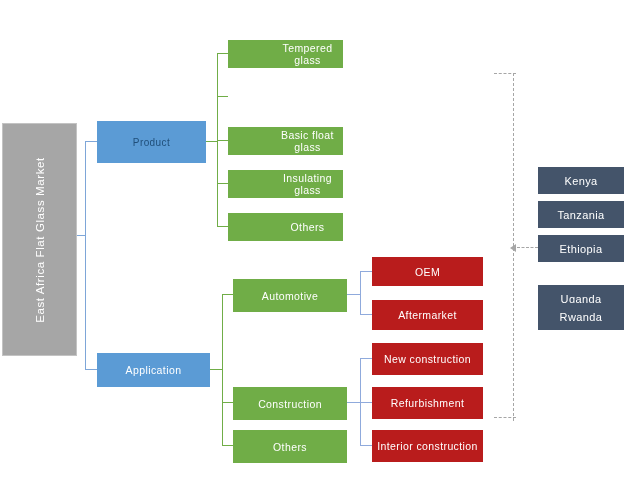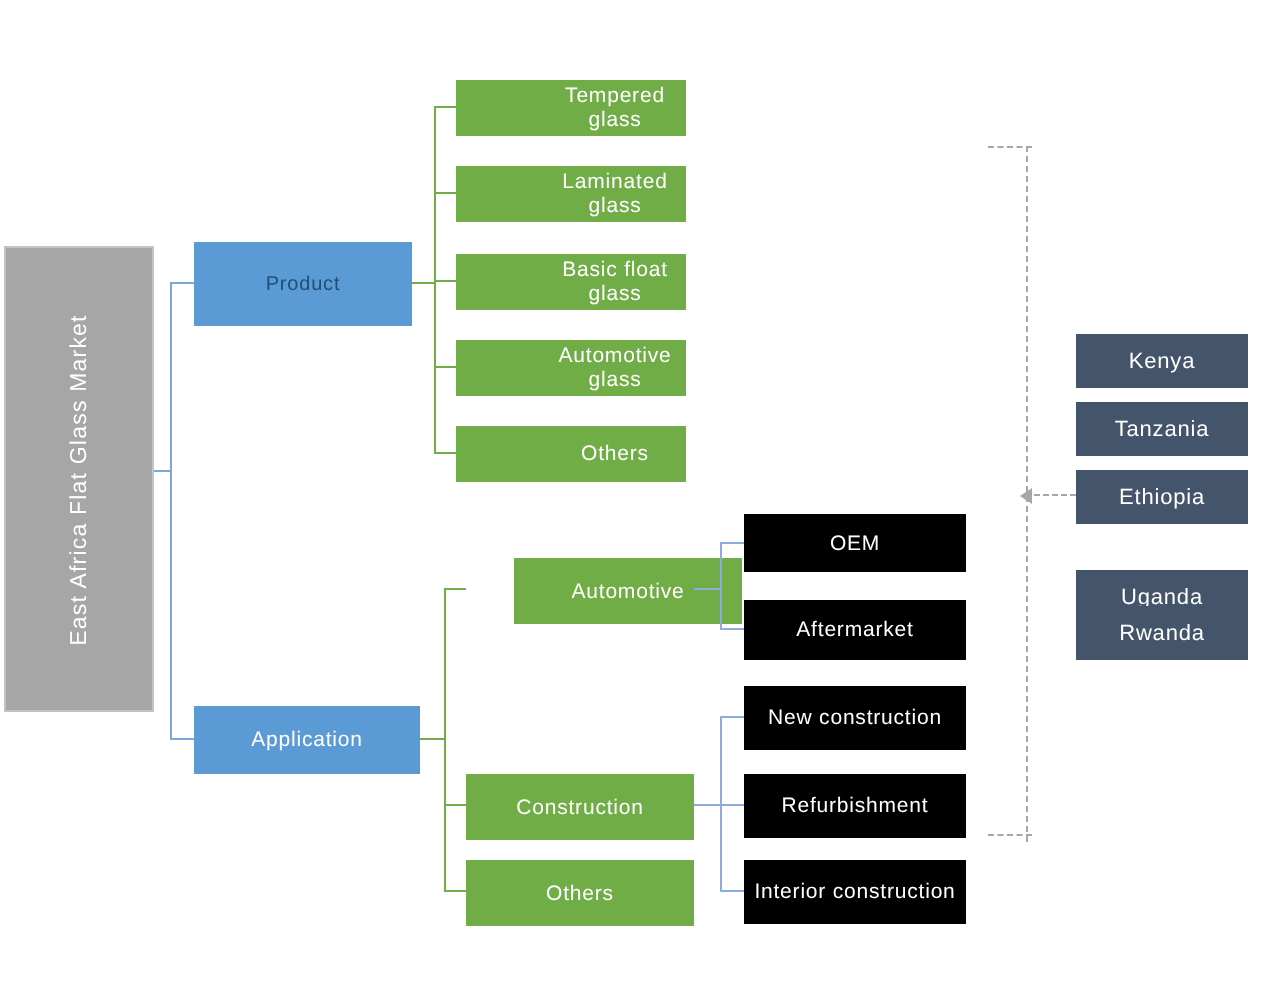--- a/index.html
+++ b/index.html
@@ -33,21 +33,21 @@
     font-size: 11.5px;
     letter-spacing: 0.6px;
     color: #ffffff;
   }
   .lvl1 { background: #5b9bd5; }
   .product-box { left: 97px; top: 121px; width: 109px; height: 42px; color: #1f4e79; font-size: 10px; }
   .application-box { left: 97px; top: 353px; width: 113px; height: 34px; }
   .green { background: #70ad47; }
   .g-w { left: 228px; width: 115px; height: 28px; padding-left: 44px; }
   .g-app { left: 233px; width: 114px; height: 33px; }
-  .leaf { background: #000000; left: 372px; width: 111px; }
+  .leaf { background: #b91c1c; left: 372px; width: 111px; }
   .region { background: #44546a; left: 538px; width: 86px; height: 27px; font-size: 11px; }
   .line { position: absolute; }
   .hline { height: 0; border-top: 1.5px solid; }
   .vline { width: 0; border-left: 1.5px solid; }
   .c-blue { border-color: #7ea6d8; }
   .c-green { border-color: #70ad47; }
   .c-peri { border-color: #8faadc; }
   .c-dash { border-color: #a6a6a6; border-top-style: dashed; border-left-style: dashed; }
   .arrowhead-left {
     position: absolute;
@@ -82,40 +82,37 @@
   <div class="line vline c-green" style="left:217px; top:53px; height:174px;"></div>
   <div class="line hline c-green" style="left:217px; top:53px; width:11px;"></div>
   <div class="line hline c-green" style="left:217px; top:96px; width:11px;"></div>
   <div class="line hline c-green" style="left:217px; top:140px; width:11px;"></div>
   <div class="line hline c-green" style="left:217px; top:183px; width:11px;"></div>
   <div class="line hline c-green" style="left:217px; top:226px; width:11px;"></div>
 
   <div class="box green g-w" style="top:40px;">
     <span>Tempered glass</span>
   </div>
-  <div class="box green g-w" style="top:83px;">
-    <span>Laminated glass</span>
-  </div>
   <div class="box green g-w" style="top:127px;">
     <span>Basic float glass</span>
   </div>
   <div class="box green g-w" style="top:170px;">
-    <span>Automotive glass</span>
+    <span>Insulating glass</span>
   </div>
   <div class="box green g-w" style="top:213px;">
     <span>Others</span>
   </div>
 
   <div class="line hline c-green" style="left:210px; top:369px; width:12px;"></div>
   <div class="line vline c-green" style="left:222px; top:294px; height:152px;"></div>
   <div class="line hline c-green" style="left:222px; top:294px; width:11px;"></div>
   <div class="line hline c-green" style="left:222px; top:402px; width:11px;"></div>
   <div class="line hline c-green" style="left:222px; top:445px; width:11px;"></div>
 
-  <div class="box green g-app" style="top:279px;margin-left:24px;">
+  <div class="box green g-app" style="top:279px;">
     <span>Automotive</span>
   </div>
   <div class="box green g-app" style="top:387px;">
     <span>Construction</span>
   </div>
   <div class="box green g-app" style="top:430px;">
     <span>Others</span>
   </div>
 
   <div class="line hline c-peri" style="left:347px; top:294px; width:13px;"></div>

